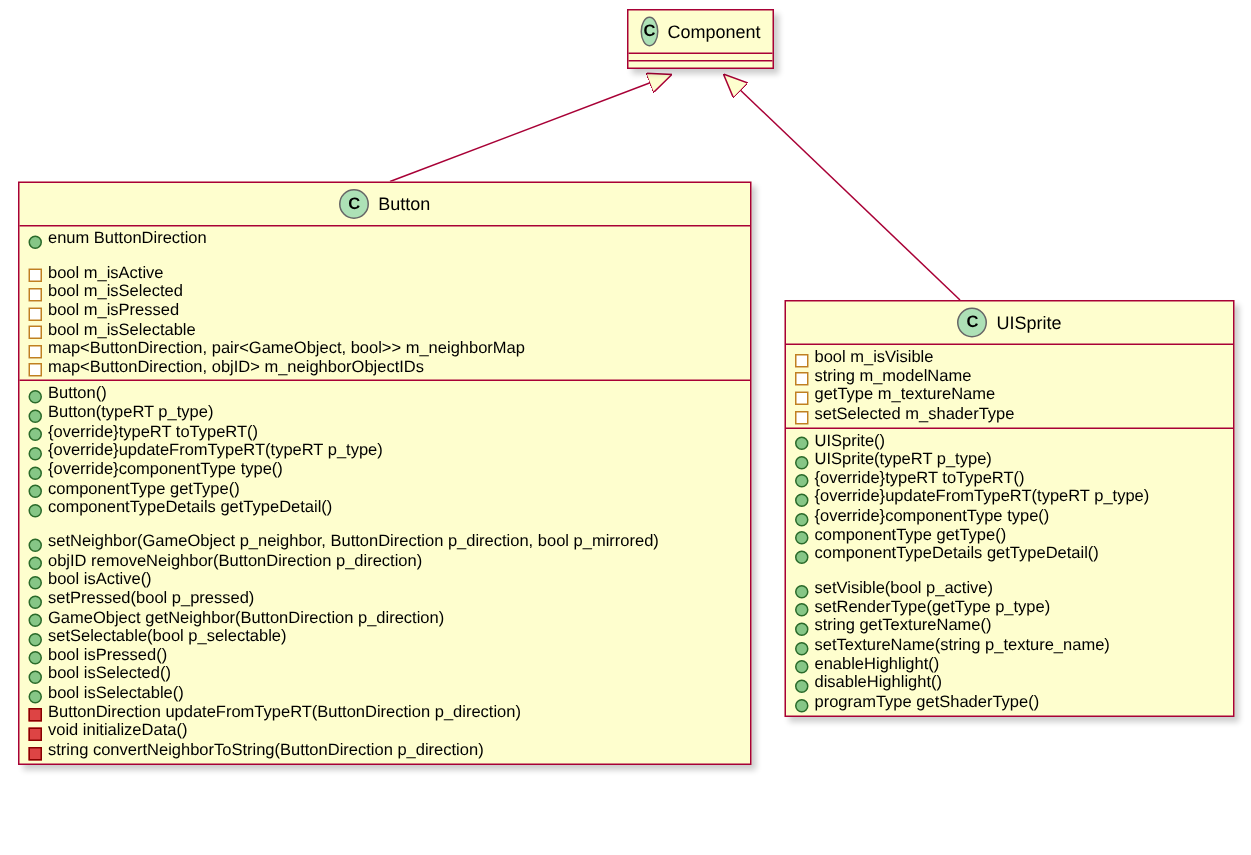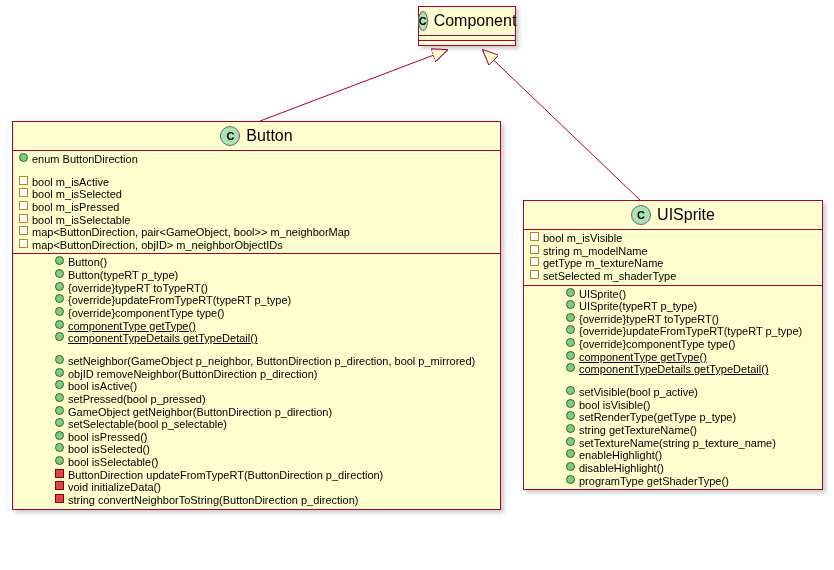--- a/index.html
+++ b/index.html
@@ -39,53 +39,52 @@
     border-radius: 50%;
     background: #ade1b6;
     border: 1px solid #666;
     align-items: center;
     justify-content: center;
     font-weight: bold;
     font-size: 11px;
     color: #000;
   }
   .class-title {
-    font-size: 16px;
+    font-size: 12px;
   }
   .section {
     border-bottom: 1.5px solid #a80036;
     padding: 2px 6px;
   }
   .section:last-child {
     border-bottom: none;
-    margin-left: 36px;
   }
   .section.empty {
     height: 4px;
     padding: 0;
   }
   .member {
     display: flex;
-    align-items: flex-start;
+    align-items: flex-end;
     gap: 4px;
     padding: 0;
     line-height: 1.15;
     white-space: nowrap;
   }
   .vis {
     display: inline-block;
     width: 7px;
     height: 7px;
     flex-shrink: 0;
   }
   .vis.pub-field { background:#fff; border:1px solid #c08020; }
   .vis.pub-method { background:#86c686; border:1px solid #2a6a2a; border-radius:50%; }
   .vis.priv-method { background:#d44; border:1px solid #800; }
   .vis.enum { background:#86c686; border:1px solid #2a6a2a; border-radius:50%; }
-  .static { text-decoration: underline; }
+  .static { }
   .gap { height: 10px; }
   svg.connectors {
     position: absolute;
     top: 0;
     left: 0;
     pointer-events: none;
   }
 </style>
 </head>
 <body>
@@ -278,24 +277,20 @@
         <span class="vis pub-method"></span>
         <span class="static">componentTypeDetails getTypeDetail()</span>
       </div>
     <div class="gap"></div>
     <div class="member">
         <span class="vis pub-method"></span>
         <span>setVisible(bool p_active)</span>
       </div>
     <div class="member">
         <span class="vis pub-method"></span>
-        <span>bool isVisible()</span>
-      </div>
-    <div class="member">
-        <span class="vis pub-method"></span>
         <span>setRenderType(getType p_type)</span>
       </div>
     <div class="member">
         <span class="vis pub-method"></span>
         <span>string getTextureName()</span>
       </div>
     <div class="member">
         <span class="vis pub-method"></span>
         <span>setTextureName(string p_texture_name)</span>
       </div>

